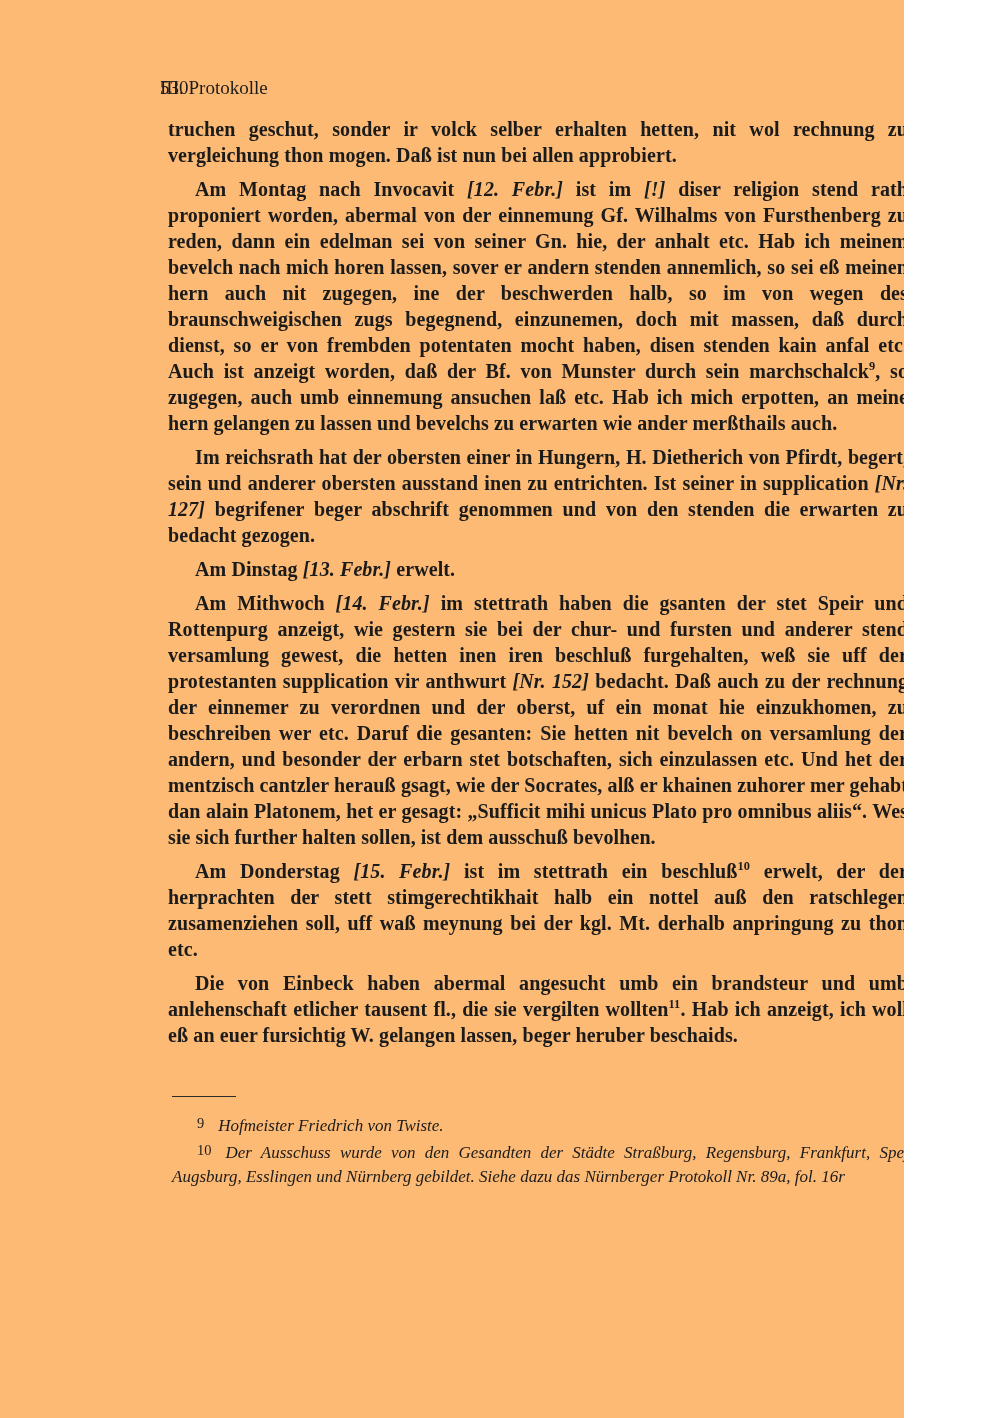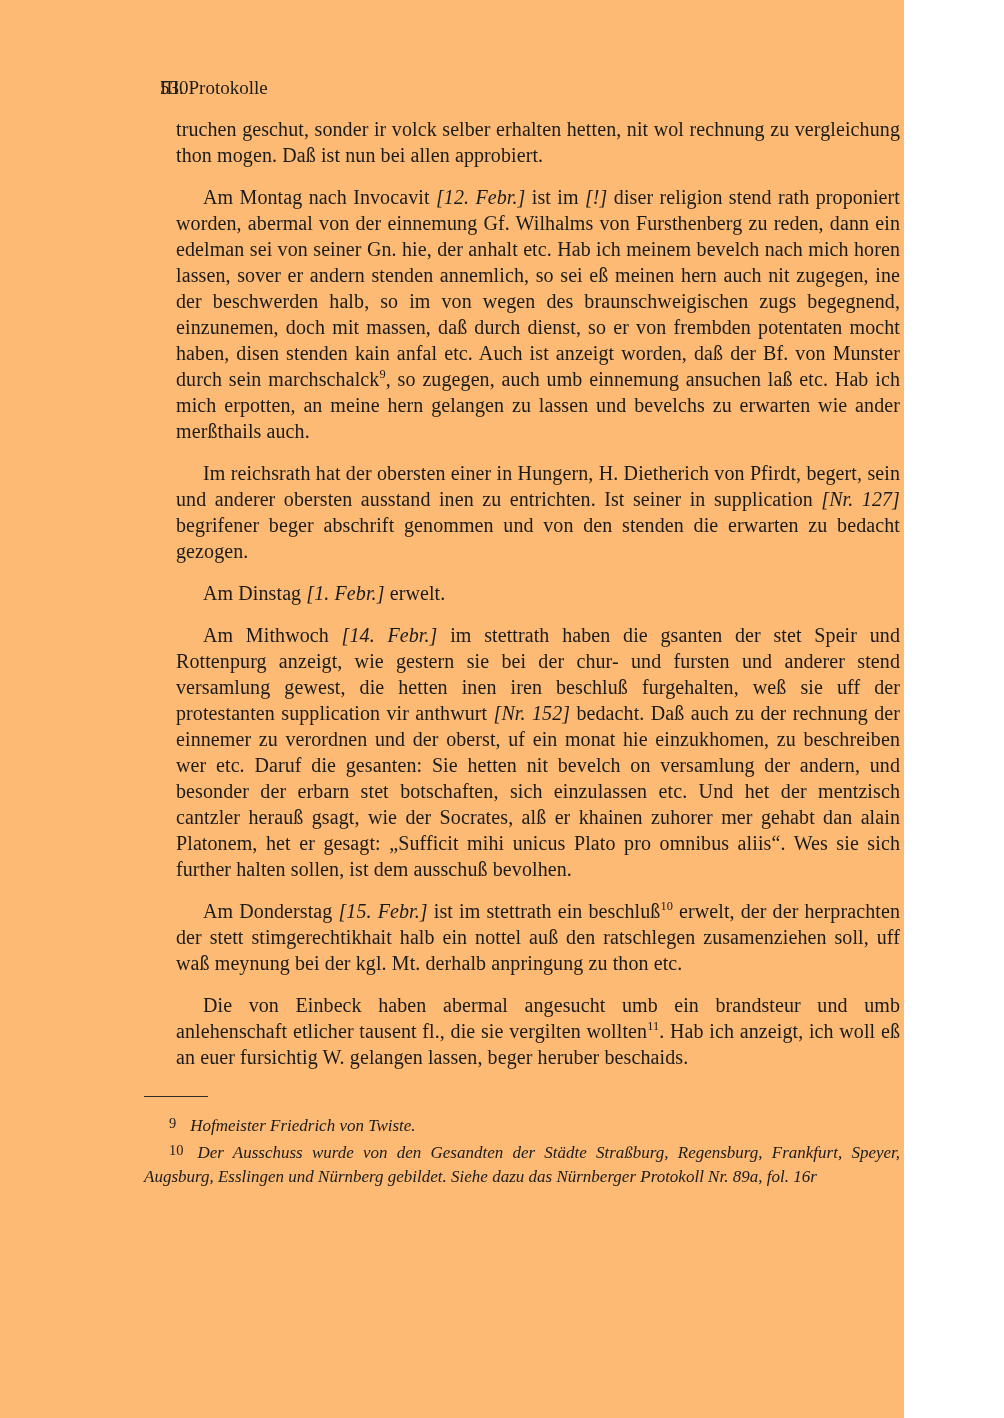--- a/index.html
+++ b/index.html
@@ -28,36 +28,37 @@
   .page-num {
     position: absolute;
     left: 0;
     top: 0;
   }
   .header-title {
     display: block;
     text-align: left;
   }
   .body-text p.para {
-    margin: 16px;
+    margin: 8px;
     font-size: 20px;
     line-height: 26px;
     text-align: justify;
     letter-spacing: 0.1px;
+    font-weight: bold;
   }
   .body-text p.para.indent { text-indent: 27px; }
   .body-text sup.fnref {
     font-size: 0.62em;
     vertical-align: super;
     line-height: 0;
   }
   em.ed { font-style: italic; }
   .footnotes {
     position: absolute;
-    left: 144px;
+    left: 172px;
     top: 1096px;
     width: 756px;
   }
   .fn-rule {
     width: 64px;
     height: 0;
     border-top: 1.5px solid #2a2a2a;
     margin: 0 0 14px 0;
   }
   .footnotes p.footnote {
@@ -80,21 +81,21 @@
 <div class="page">
   <div class="content">
     <div class="running-header">
       <span class="page-num">530</span>
       <span class="header-title">III. Protokolle</span>
     </div>
     <div class="body-text">
         <p class="para"><span>truchen geschut, sonder ir volck selber erhalten hetten, nit wol rechnung zu vergleichung thon mogen. Daß ist nun bei allen approbiert.</span></p>
         <p class="para indent"><span>Am Montag nach Invocavit </span><em class="ed">[12. Febr.]</em><span> ist im </span><em class="ed">[!]</em><span> diser religion stend rath proponiert worden, abermal von der einnemung Gf. Wilhalms von Fursthenberg zu reden, dann ein edelman sei von seiner Gn. hie, der anhalt etc. Hab ich meinem bevelch nach mich horen lassen, sover er andern stenden annemlich, so sei eß meinen hern auch nit zugegen, ine der beschwerden halb, so im von wegen des braunschweigischen zugs begegnend, einzunemen, doch mit massen, daß durch dienst, so er von frembden potentaten mocht haben, disen stenden kain anfal etc. Auch ist anzeigt worden, daß der Bf. von Munster durch sein marchschalck</span><sup class="fnref">9</sup><span>, so zugegen, auch umb einnemung ansuchen laß etc. Hab ich mich erpotten, an meine hern gelangen zu lassen und bevelchs zu erwarten wie ander merßthails auch.</span></p>
         <p class="para indent"><span>Im reichsrath hat der obersten einer in Hungern, H. Dietherich von Pfirdt, begert, sein und anderer obersten ausstand inen zu entrichten. Ist seiner in supplication </span><em class="ed">[Nr. 127]</em><span> begrifener beger abschrift genommen und von den stenden die erwarten zu bedacht gezogen.</span></p>
-        <p class="para indent"><span>Am Dinstag </span><em class="ed">[1. Febr.]</em><span> erwelt.</span></p>
+        <p class="para indent"><span>Am Dinstag </span><em class="ed">[13. Febr.]</em><span> erwelt.</span></p>
         <p class="para indent"><span>Am Mithwoch </span><em class="ed">[14. Febr.]</em><span> im stettrath haben die gsanten der stet Speir und Rottenpurg anzeigt, wie gestern sie bei der chur- und fursten und anderer stend versamlung gewest, die hetten inen iren beschluß furgehalten, weß sie uff der protestanten supplication vir anthwurt </span><em class="ed">[Nr. 152]</em><span> bedacht. Daß auch zu der rechnung der einnemer zu verordnen und der oberst, uf ein monat hie einzukhomen, zu beschreiben wer etc. Daruf die gesanten: Sie hetten nit bevelch on versamlung der andern, und besonder der erbarn stet botschaften, sich einzulassen etc. Und het der mentzisch cantzler herauß gsagt, wie der Socrates, alß er khainen zuhorer mer gehabt dan alain Platonem, het er gesagt: „Sufficit mihi unicus Plato pro omnibus aliis“. Wes sie sich further halten sollen, ist dem ausschuß bevolhen.</span></p>
         <p class="para indent"><span>Am Donderstag </span><em class="ed">[15. Febr.]</em><span> ist im stettrath ein beschluß</span><sup class="fnref">10</sup><span> erwelt, der der herprachten der stett stimgerechtikhait halb ein nottel auß den ratschlegen zusamenziehen soll, uff waß meynung bei der kgl. Mt. derhalb anpringung zu thon etc.</span></p>
         <p class="para indent"><span>Die von Einbeck haben abermal angesucht umb ein brandsteur und umb anlehenschaft etlicher tausent fl., die sie vergilten wollten</span><sup class="fnref">11</sup><span>. Hab ich anzeigt, ich woll eß an euer fursichtig W. gelangen lassen, beger heruber beschaids.</span></p>
       </div>
   </div>
   <div class="footnotes">
     <div class="fn-rule"></div>
     <div id="footnote-list">
         <p class="footnote"><span class="fn-num">9</span><em class="ed">Hofmeister Friedrich von Twiste.</em></p>
         <p class="footnote"><span class="fn-num">10</span><em class="ed">Der Ausschuss wurde von den Gesandten der Städte Straßburg, Regensburg, Frankfurt, Speyer, Augsburg, Esslingen und Nürnberg gebildet. Siehe dazu das Nürnberger Protokoll Nr. 89a, fol. 16r</em></p>

